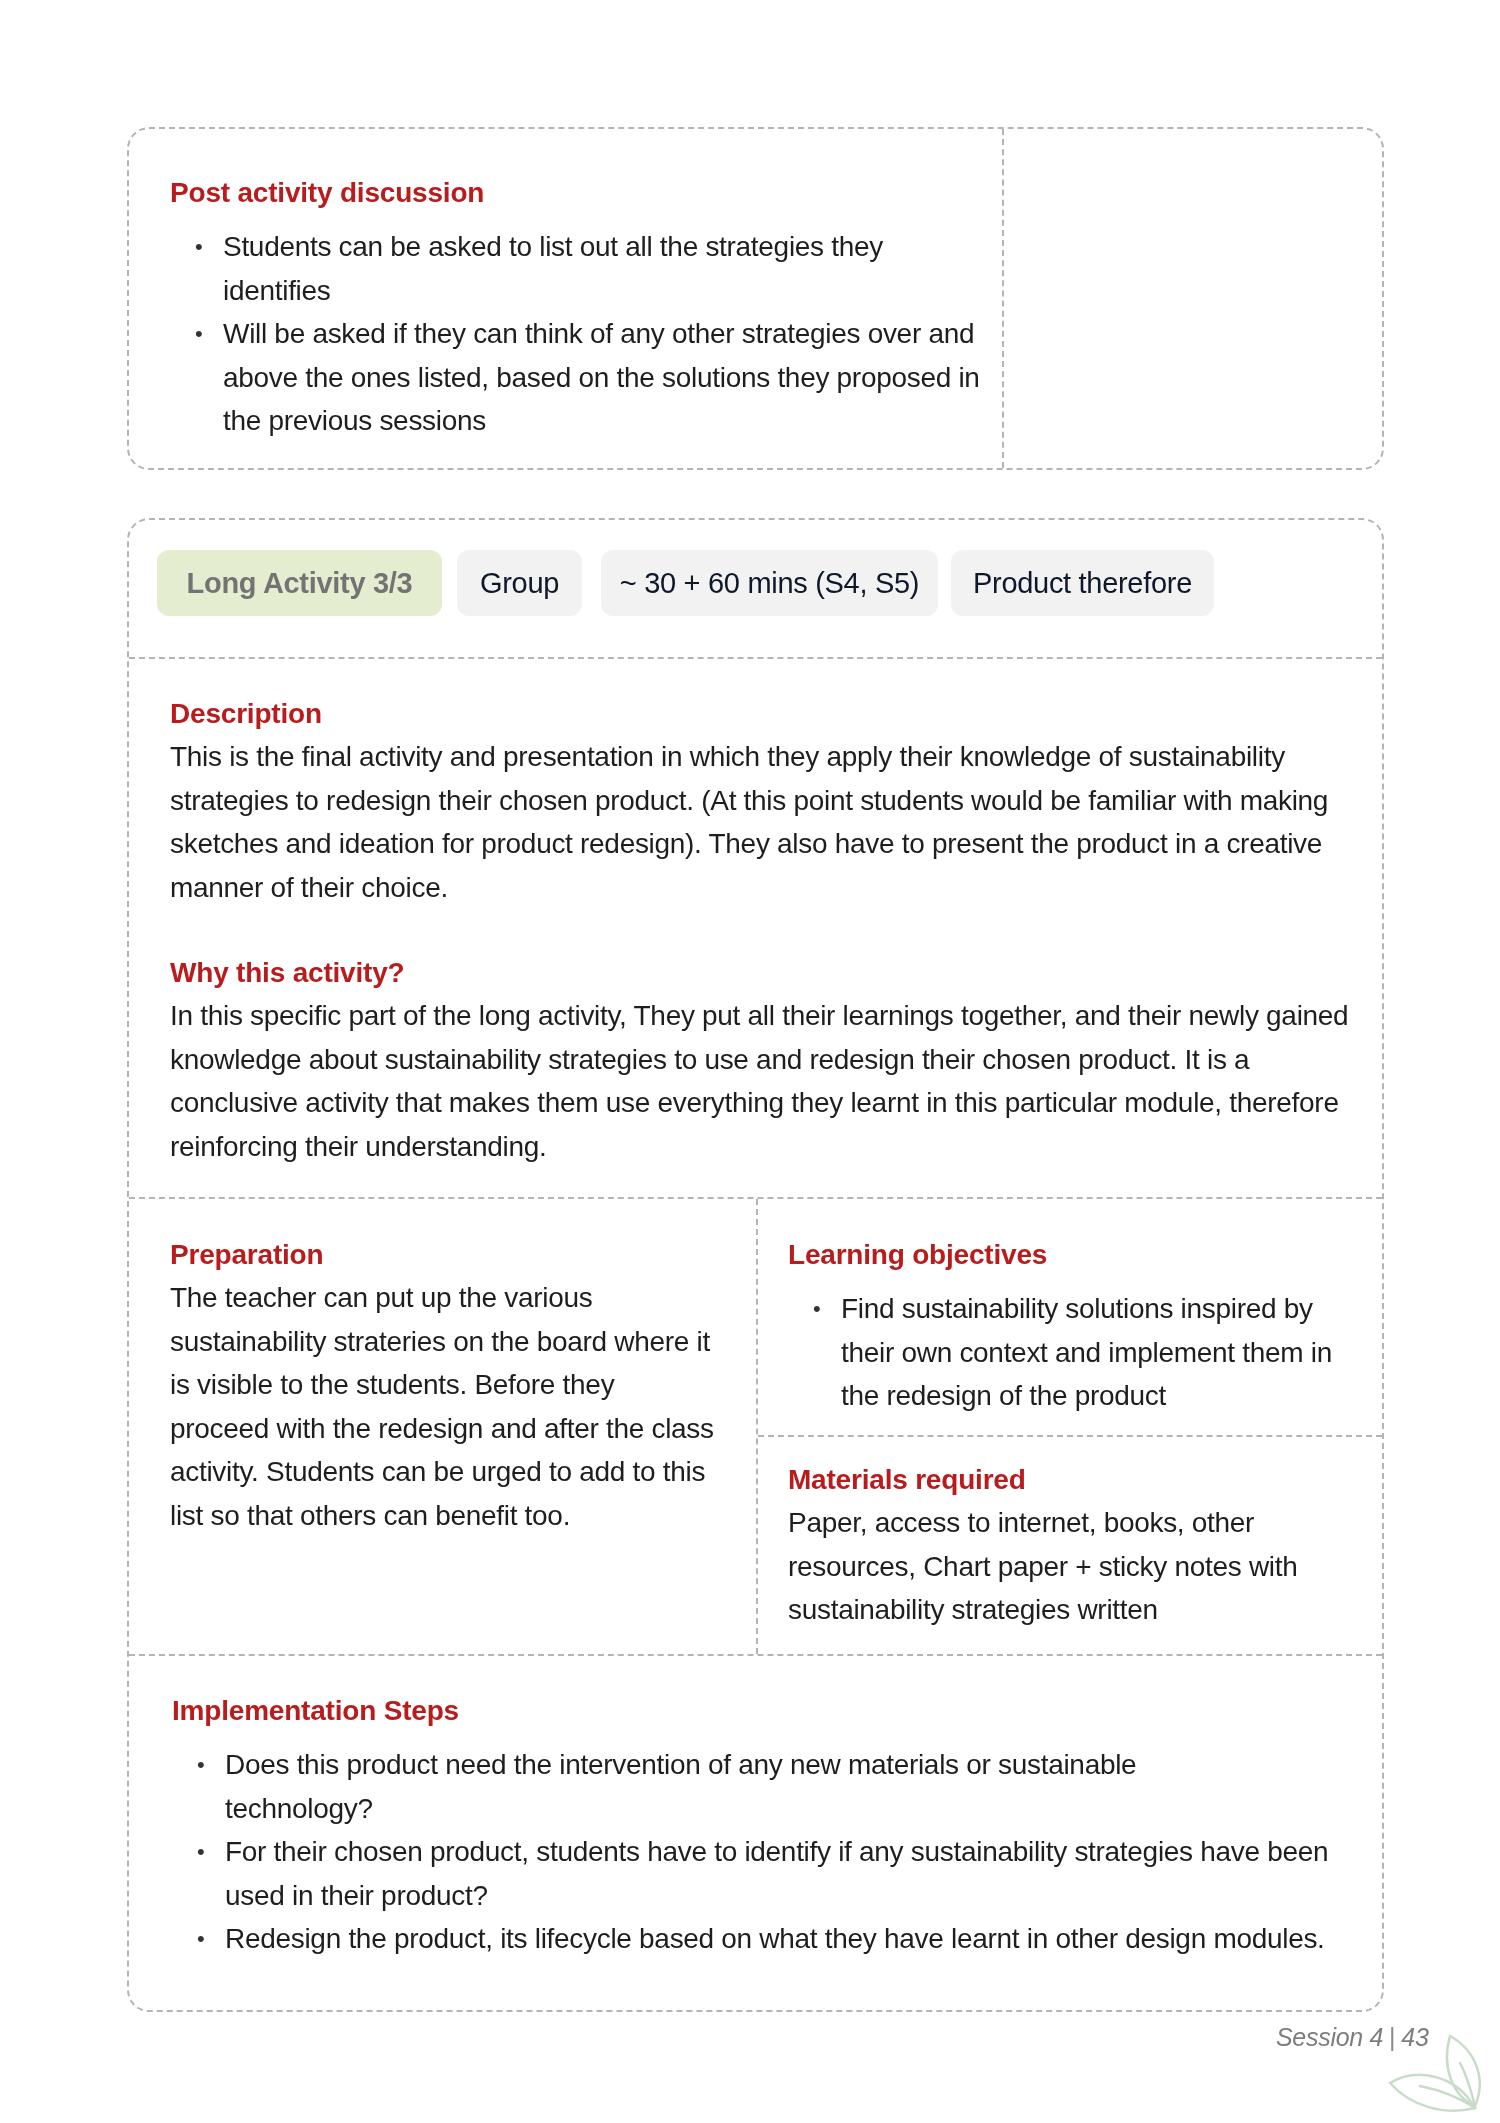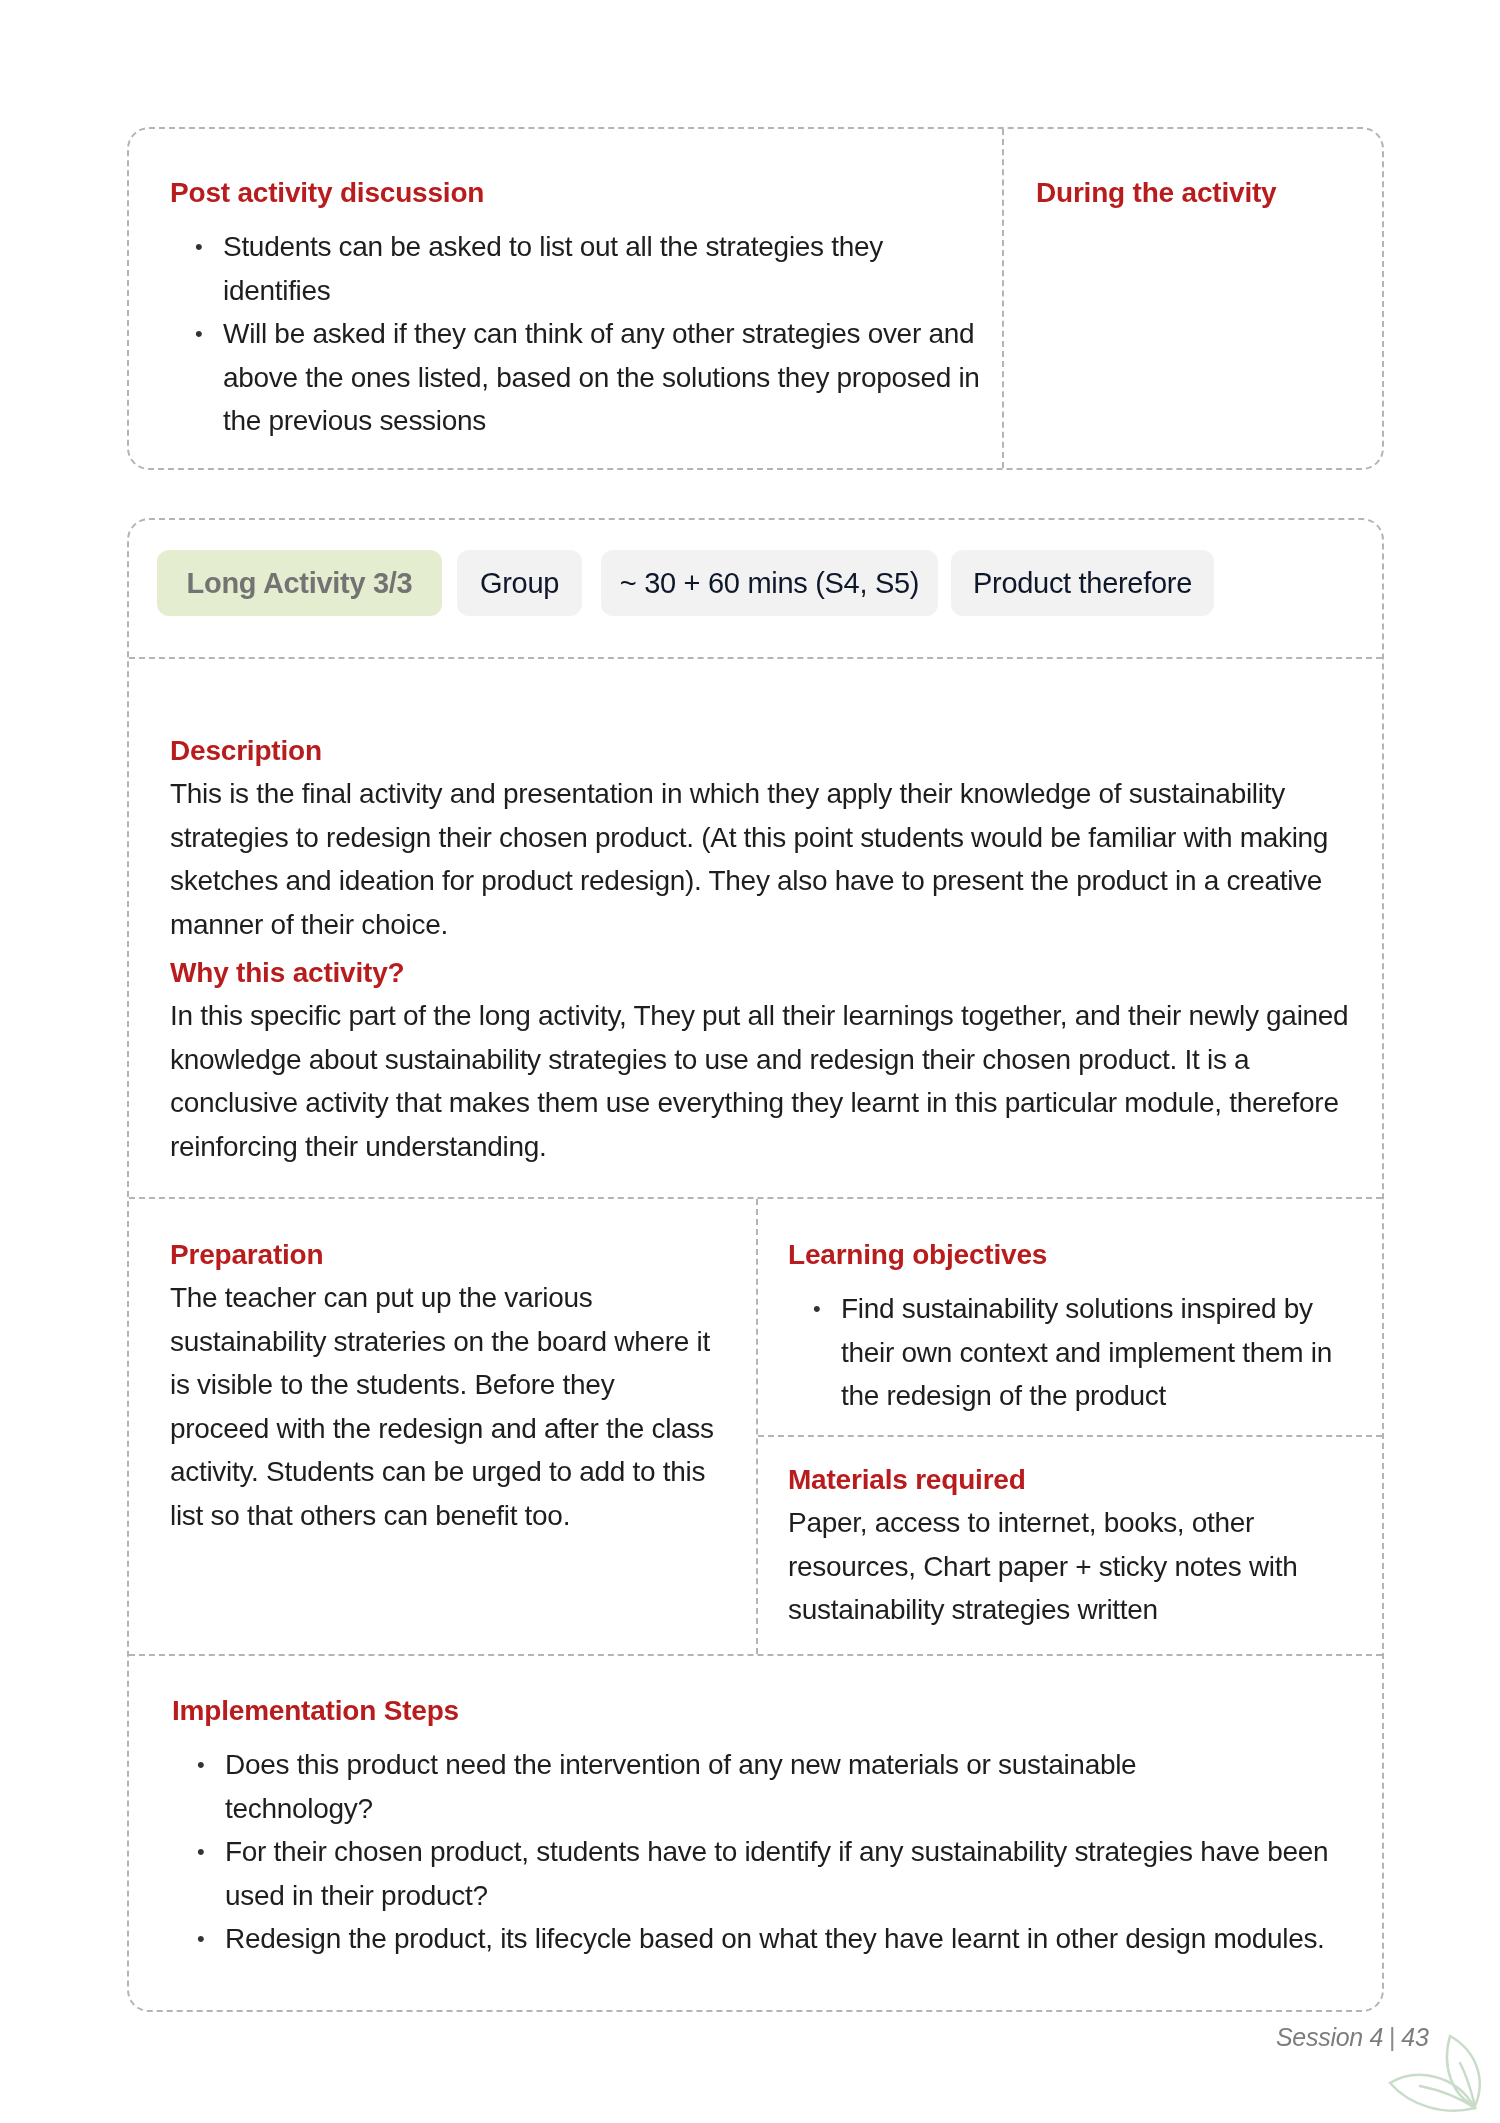--- a/index.html
+++ b/index.html
@@ -40,33 +40,32 @@
 
 <div class="sec" style="left:170px; top:171px; width:820px;">
   <div class="h">Post activity discussion</div>
   <ul class="bl">
     <li style="width:730px;">Students can be asked to list out all the strategies they identifies</li>
     <li style="width:780px;">Will be asked if they can think of any other strategies over and above the ones listed, based on the solutions they proposed in the previous sessions</li>
   </ul>
 </div>
 
 <div class="sec" style="left:1036px; top:171px; width:320px;">
-  <div class="h">During the activity</div>
 </div>
 
 <div class="box" style="left:127px; top:518px; width:1257px; height:1494px;"></div>
 
 <div class="tag main" style="left:157px; width:285px;">Long Activity 3/3</div>
 <div class="tag" style="left:457px; width:125px;">Group</div>
 <div class="tag" style="left:601px; width:337px;">~ 30 + 60 mins (S4, S5)</div>
 <div class="tag" style="left:951px; width:263px;">Product therefore</div>
 
 <div class="hline" style="left:129px; top:657px; width:1253px;"></div>
 
-<div class="sec" style="left:170px; top:692px; width:1185px;margin-top:37px;">
+<div class="sec" style="left:170px; top:692px; width:1185px;">
   <div class="h">Description</div>
   <div class="p">This is the final activity and presentation in which they apply their knowledge of sustainability strategies to redesign their chosen product. (At this point students would be familiar with making sketches and ideation for product redesign). They also have to present the product in a creative manner of their choice.</div>
 </div>
 
 <div class="sec" style="left:170px; top:951px; width:1185px;">
   <div class="h">Why this activity?</div>
   <div class="p">In this specific part of the long activity, They put all their learnings together, and their newly gained knowledge about sustainability strategies to use and redesign their chosen product. It is a conclusive activity that makes them use everything they learnt in this particular module, therefore reinforcing their understanding.</div>
 </div>
 
 <div class="hline" style="left:129px; top:1197px; width:1253px;"></div>

